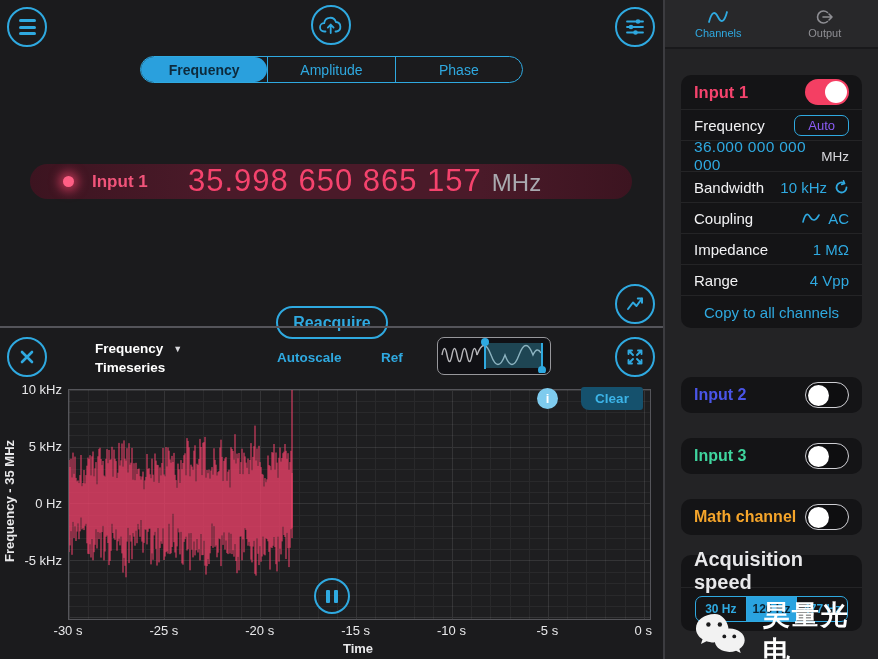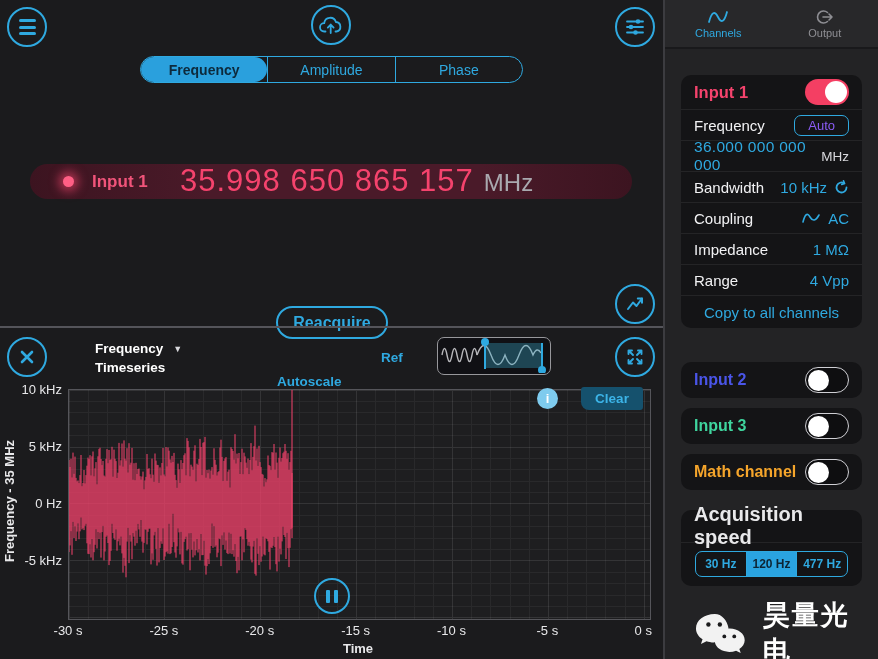--- a/index.html
+++ b/index.html
@@ -19,21 +19,21 @@
   .tab{flex:1;display:flex;align-items:center;justify-content:center;font-size:14px;color:#2fa9e0;cursor:pointer;}
   .tab + .tab{border-left:1.5px solid #2fa9e0;}
   .tab.selected{background:#2aa0dd;color:#0d2a3c;border-radius:14px;font-weight:bold;}
 
   
   .readout{position:absolute;left:30px;top:164px;width:602px;height:35px;border-radius:18px;
            background:linear-gradient(90deg,#3c1420,#4a1a29 30%,#4a1a29 75%,#3c1420);}
   .readout .dot{position:absolute;left:33px;top:12px;width:11px;height:11px;border-radius:50%;
                 background:#ff5f85;box-shadow:0 0 10px 5px rgba(246,70,110,.55);}
   .readout .rlabel{position:absolute;left:62px;top:8px;font-size:17px;font-weight:bold;color:#f0547a;}
-  .readout .group{position:absolute;left:150px;top:0;height:35px;display:flex;align-items:baseline;}
+  .readout .group{position:absolute;left:158px;top:0;height:35px;display:flex;align-items:baseline;}
   .readout .rvalue{font-size:31px;line-height:34px;color:#f5436d;letter-spacing:1px;}
   .readout .runit{font-size:24px;color:#a9a9af;margin-left:10px;}
 
   
   .reacquire{position:absolute;left:276px;top:288px;width:112px;height:33px;box-sizing:border-box;
              border:2px solid #2fa9e0;border-radius:17px;background:transparent;color:#2fa9e0;
              font-size:16px;font-weight:bold;display:flex;align-items:center;justify-content:center;cursor:pointer;margin-top:18px;}
   .hdiv{position:absolute;left:0;top:326px;width:663px;height:2px;background:#54545a;}
 
   
@@ -85,21 +85,21 @@
            padding:2px 13px;background:transparent;cursor:pointer;}
   .copyrow{height:32px;display:flex;align-items:center;justify-content:center;
            border-top:1px solid rgba(255,255,255,.07);color:#2fa9e0;font-size:15px;cursor:pointer;}
 
   .tog{position:relative;width:44px;height:26px;border-radius:13px;box-sizing:border-box;cursor:pointer;
        background:#0e0e10;border:1.5px solid #cfcfd4;}
   .tog .knob{position:absolute;top:1.5px;left:2px;width:21px;height:21px;border-radius:50%;background:#fff;}
   .tog.on{background:#f43f63;border:none;}
   .tog.on .knob{top:2px;left:auto;right:2px;width:22px;height:22px;}
 
-  .mini{height:36px;border-radius:10px;margin-top:10px;background:#141416;display:flex;
+  .mini{height:36px;border-radius:10px;margin-top:25px;background:#141416;display:flex;
         align-items:center;justify-content:space-between;padding:0 13px;}
   .mini:first-of-type{margin-top:0;}
   .mini .lbl{font-size:16px;font-weight:bold;}
 
   .acq{margin-top:20px;background:#141416;border-radius:10px;padding-bottom:9px;}
   .acq .hd{height:32px;display:flex;align-items:center;padding:0 13px;font-size:20px;font-weight:bold;
            border-bottom:1px solid rgba(255,255,255,.07);}
   .segctl{width:153px;height:26px;box-sizing:border-box;margin:8px auto 0 auto;display:flex;
           border:1.5px solid #2fa9e0;border-radius:7px;overflow:hidden;}
   .seg{flex:1;font-size:12px;font-weight:bold;color:#2fa9e0;display:flex;align-items:center;justify-content:center;cursor:pointer;}
@@ -175,21 +175,21 @@
     <svg width="16" height="16" viewBox="0 0 16 16">
       <path d="M3 3 L13 13 M13 3 L3 13" stroke="#2fa9e0" stroke-width="2.6" stroke-linecap="round"></path>
     </svg>
   </div>
 
   <div class="ts-title">
     <div><span>Frequency</span><span class="caret">▼</span></div>
     <div>Timeseries</div>
   </div>
 
-  <div class="blue-link" style="left:277px;margin-top:24px;">Autoscale</div>
+  <div class="blue-link" style="left:277px;">Autoscale</div>
   <div class="blue-link" style="left:381px;">Ref</div>
 
   <div class="preview">
     <svg width="111" height="35" viewBox="0 0 111 35">
       <path d="M4 17 Q6.5 4 9 17 T14 17 T19 17 T24 17 T29 17 T34 17 T39 17" fill="none" stroke="#b8b8bc" stroke-width="1.4"></path>
       <path d="M39 17 Q46 -2 53 17 T67 17 Q74 36 81 17 T95 17 Q99 8 103 15" fill="none" stroke="#b8b8bc" stroke-width="1.4"></path>
       <rect x="47" y="5" width="57" height="25" fill="rgba(58,170,200,0.35)"></rect>
       <line x1="47" y1="4" x2="47" y2="31" stroke="#2fa9e0" stroke-width="2"></line>
       <circle cx="47" cy="4" r="4" fill="#2fa9e0"></circle>
       <line x1="104" y1="5" x2="104" y2="32" stroke="#2fa9e0" stroke-width="2"></line>

